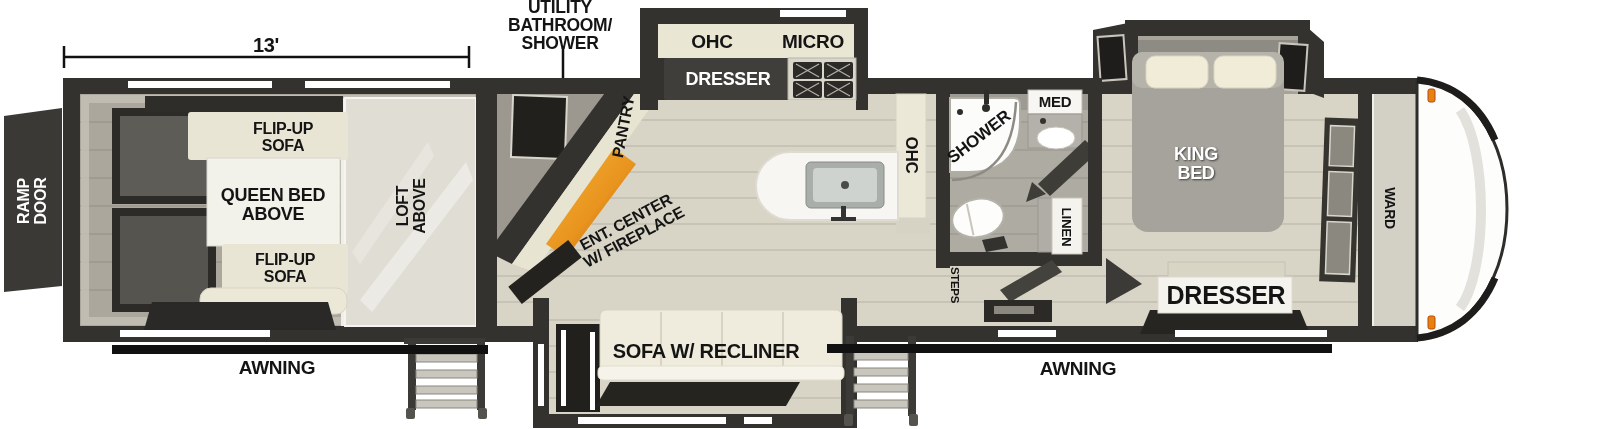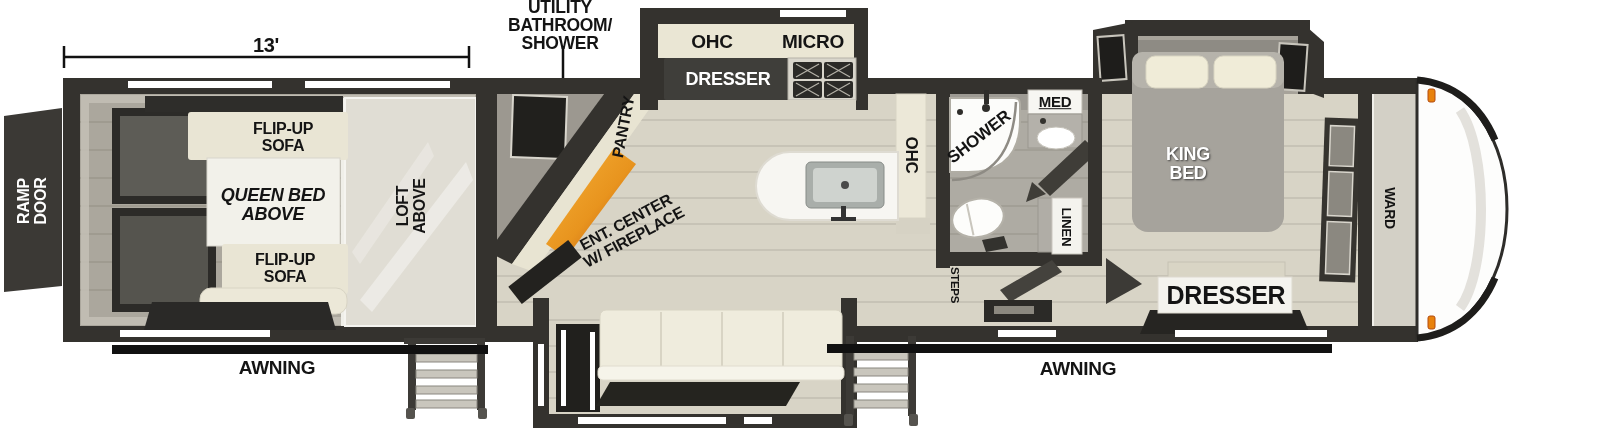--- a/index.html
+++ b/index.html
@@ -3,21 +3,21 @@
 <meta charset="utf-8">
 <style>
   html,body{margin:0;padding:0;background:#fff;}
   #plan{position:relative;width:1600px;height:429px;background:#fff;overflow:hidden;
         font-family:"Liberation Sans","DejaVu Sans",sans-serif;}
   #plan svg{position:absolute;left:0;top:0;}
   .label{position:absolute;font-weight:bold;color:#141414;text-align:center;
          white-space:pre-line;line-height:1.04;letter-spacing:-0.3px;
          transform:translate(-50%,-50%);pointer-events:none;}
   .label.white{color:#ffffff;}
-  .label.shadow{text-shadow:1px 1px 2px rgba(40,40,40,.8);}
+  .label.shadow{text-shadow:1px 1px 2px rgba(40,40,40,.8);margin-left:8px;}
 </style>
 </head>
 <body>
 
 <div id="plan">
 <svg width="1600" height="429" viewBox="0 0 1600 429">
   <defs>
     <linearGradient id="fireGrad" x1="0" y1="0" x2="1" y2="1">
       <stop offset="0" stop-color="#f6b23a"></stop>
       <stop offset="0.55" stop-color="#e8941e"></stop>
@@ -309,36 +309,37 @@
 </svg>
 
   <div class="label" style="left:266px;top:45px;font-size:20px;">13'</div>
   <div class="label" style="left:560px;top:25px;font-size:17.5px;">UTILITY
 BATHROOM/
 SHOWER</div>
   <div class="label white" style="left:33px;top:201px;font-size:16px;transform:translate(-50%,-50%) rotate(-90deg);">RAMP
 DOOR</div>
   <div class="label" style="left:283px;top:138px;font-size:16px;">FLIP-UP
 SOFA</div>
-  <div class="label" style="left:273px;top:205px;font-size:18px;font-style:italic;">QUEEN BED
+  <div class="label" style="left:273px;top:205px;font-size:18px;">QUEEN BED
 ABOVE</div>
   <div class="label" style="left:285px;top:269px;font-size:16px;">FLIP-UP
 SOFA</div>
   <div class="label" style="left:412px;top:206px;font-size:16px;transform:translate(-50%,-50%) rotate(-90deg);">LOFT
 ABOVE</div>
   <div class="label" style="left:277px;top:368px;font-size:19px;">AWNING</div>
   <div class="label" style="left:624px;top:127px;font-size:16px;transform:translate(-50%,-50%) rotate(-79deg);">PANTRY</div>
   <div class="label" style="left:630px;top:230px;font-size:16px;transform:translate(-50%,-50%) rotate(-28deg);">ENT. CENTER
 W/ FIREPLACE</div>
   <div class="label" style="left:712px;top:42px;font-size:19px;">OHC</div>
   <div class="label" style="left:813px;top:42px;font-size:19px;">MICRO</div>
   <div class="label white" style="left:728px;top:79px;font-size:18px;">DRESSER</div>
   <div class="label" style="left:911px;top:155px;font-size:17px;transform:translate(-50%,-50%) rotate(90deg);">OHC</div>
+  <div class="label" style="left:706px;top:351px;font-size:20px;">SOFA W/ RECLINER</div>
   <div class="label" style="left:979px;top:137px;font-size:17px;transform:translate(-50%,-50%) rotate(-38deg);">SHOWER</div>
-  <div class="label" style="left:1055px;top:102px;font-size:15px;text-decoration:underline;">MED</div>
+  <div class="label" style="left:1055px;top:102px;font-size:15px;">MED</div>
   <div class="label" style="left:1066px;top:227px;font-size:13.5px;transform:translate(-50%,-50%) rotate(90deg);">LINEN</div>
   <div class="label" style="left:954px;top:285px;font-size:11.5px;transform:translate(-50%,-50%) rotate(90deg);">STEPS</div>
   <div class="label white shadow" style="left:1188px;top:164px;font-size:18px;">KING
 BED</div>
   <div class="label" style="left:1226px;top:295px;font-size:25px;">DRESSER</div>
   <div class="label" style="left:1390px;top:208px;font-size:14px;transform:translate(-50%,-50%) rotate(90deg);">WARD</div>
   <div class="label" style="left:1078px;top:369px;font-size:19px;">AWNING</div>
 </div>
 
 </body></html>

